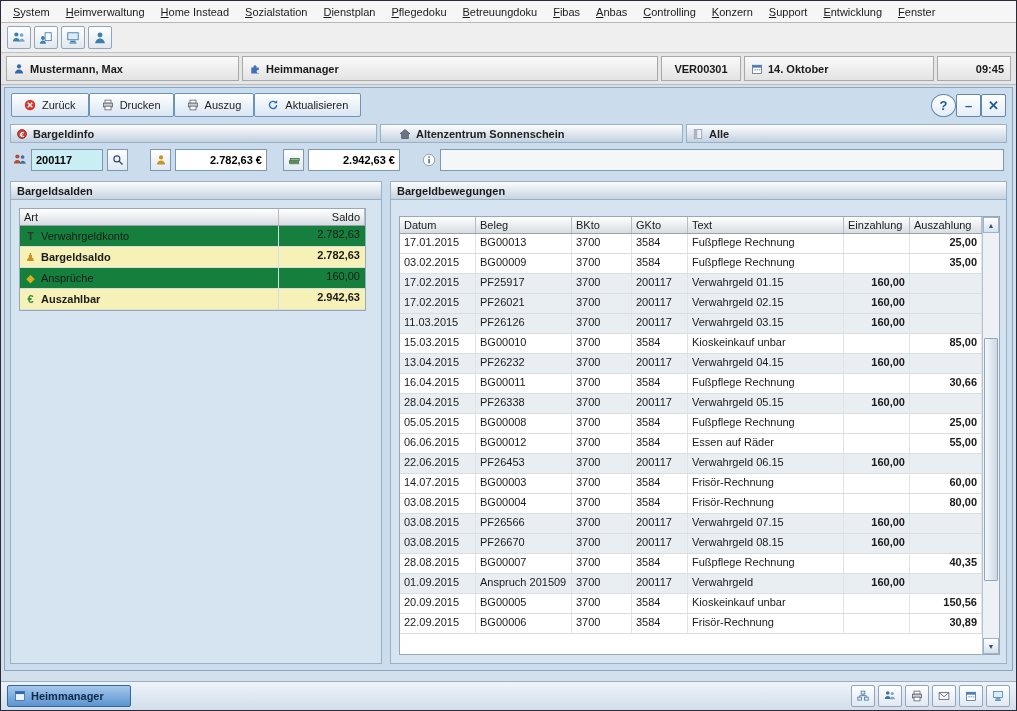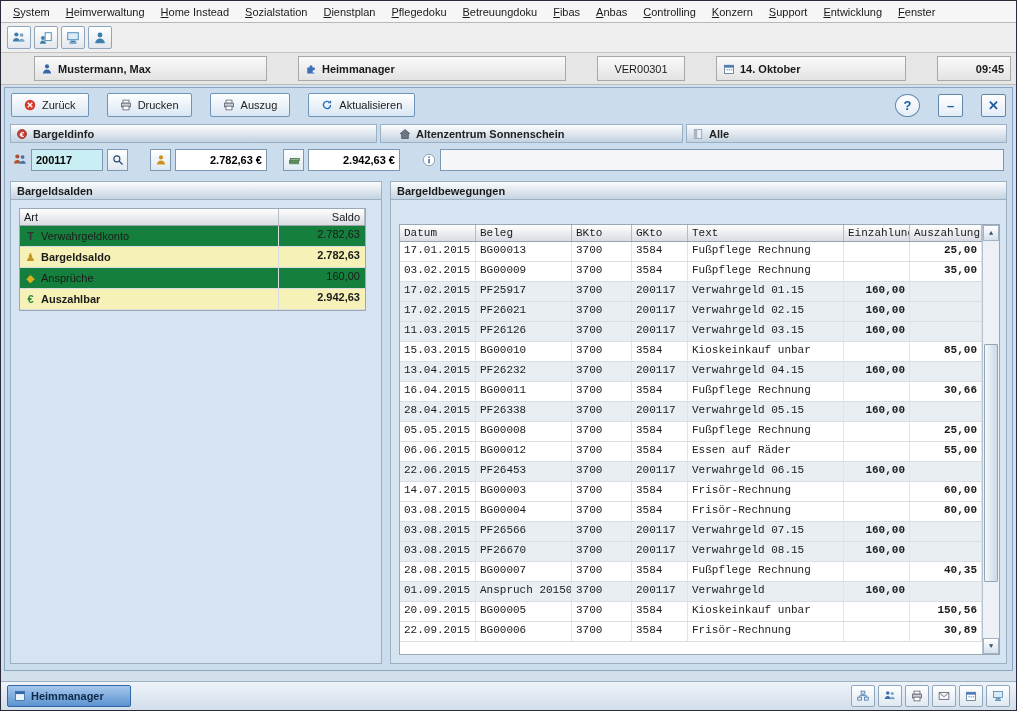--- a/index.html
+++ b/index.html
@@ -11,31 +11,31 @@
   .menubar { height:22px; background:#f6f6f6; border-bottom:1px solid #b8b8b8; display:flex; align-items:center; padding:0 4px; flex:0 0 auto; }
   .menu-item { padding:2px 8px; cursor:default; white-space:nowrap; }
   .menu-item::first-letter { text-decoration:underline; }
 
   
   .icontoolbar { height:30px; background:#efefef; border-bottom:1px solid #c2c2c2; display:flex; align-items:center; gap:3px; padding:0 6px; flex:0 0 auto; }
   .toolbtn { width:24px; height:23px; background:linear-gradient(#ffffff,#e2e8ee); border:1px solid #8fa6bc; border-radius:2px; display:flex; align-items:center; justify-content:center; }
 
   
   .headerbar { height:32px; background:#e6e6e6; border-bottom:1px solid #bcbcbc; display:flex; align-items:center; gap:3px; padding:3px 5px; flex:0 0 auto; }
-  .hbox { height:25px; background:linear-gradient(#fafafa,#e3e3e3); border:1px solid #a8a8a8; display:flex; align-items:center; gap:5px; padding:0 6px; font-weight:bold; white-space:nowrap;margin-left:28px; }
+  .hbox { height:25px; background:linear-gradient(#fafafa,#e3e3e3); border:1px solid #a8a8a8; display:flex; align-items:center; gap:5px; padding:0 6px; font-weight:bold; white-space:nowrap; }
   .hbox.user { width:233px; }
   .hbox.app  { flex:1; }
-  .hbox.ver  { width:88px; justify-content:center; font-weight:normal; }
+  .hbox.ver  { width:80px; justify-content:center; font-weight:bold; }
   .hbox.date { width:190px; }
   .hbox.time { width:74px; justify-content:flex-end; }
 
   
   .main { flex:1; margin:2px 3px 10px 3px; background:#cbdcec; border:1px solid #8aa6c2; display:flex; flex-direction:column; overflow:hidden; }
 
-  .btnbar { height:34px; display:flex; align-items:center; gap:18px; padding:0 6px; flex:0 0 auto; }
+  .btnbar { height:34px; display:flex; align-items:center; gap:0; padding:0 6px; flex:0 0 auto; }
   .btn { height:24px; background:linear-gradient(#feffff,#d9e6f2); border:1px solid #6e93b6; border-radius:2px; display:inline-flex; align-items:center; gap:6px; padding:0 12px; font-size:11px; color:#222; cursor:default; }
   .btnbar .spacer { flex:1; }
   .winbtn { width:25px; height:23px; background:linear-gradient(#ffffff,#e4edf6); border:1px solid #5f87b0; border-radius:2px; display:flex; align-items:center; justify-content:center; font-weight:bold; color:#1d5a9e; font-size:13px; }
   .winbtn.help { border-radius:50%; }
 
   .tabstrip { height:19px; display:flex; gap:3px; margin:2px 5px 0 5px; flex:0 0 auto; }
   .strip { background:linear-gradient(#fdfdfe,#c2d1e0); border:1px solid #9cb0c4; display:flex; align-items:center; gap:5px; padding:0 5px; font-weight:bold; color:#222; overflow:hidden; white-space:nowrap; }
   .strip.s1 { width:367px; } .strip.s2 { width:303px;padding-left:18px; } .strip.s3 { flex:1; }
 
   .inputrow { height:34px; display:flex; align-items:center; gap:4px; padding:0 8px; flex:0 0 auto; }
@@ -378,21 +378,21 @@
                   </span>
                   <span class="bs-saldo">2.942,63</span>
                 </div>
               </div>
           </div>
         </div>
       </div>
 
       <div class="panel right">
         <div class="panel-header">Bargeldbewegungen</div>
-        <div class="panel-body" style="padding:24px 6px 8px 8px;font-family:Liberation Mono, monospace;">
+        <div class="panel-body" style="padding:16px 6px 8px 8px;">
           <div class="mv-wrap">
             <div class="mv-left">
               <div class="mv-head">
                 <span class="h c-datum">Datum</span>
                 <span class="h c-beleg">Beleg</span>
                 <span class="h c-bkto">BKto</span>
                 <span class="h c-gkto">GKto</span>
                 <span class="h c-text">Text</span>
                 <span class="h c-ein">Einzahlung</span>
                 <span class="h c-aus">Auszahlung</span>

